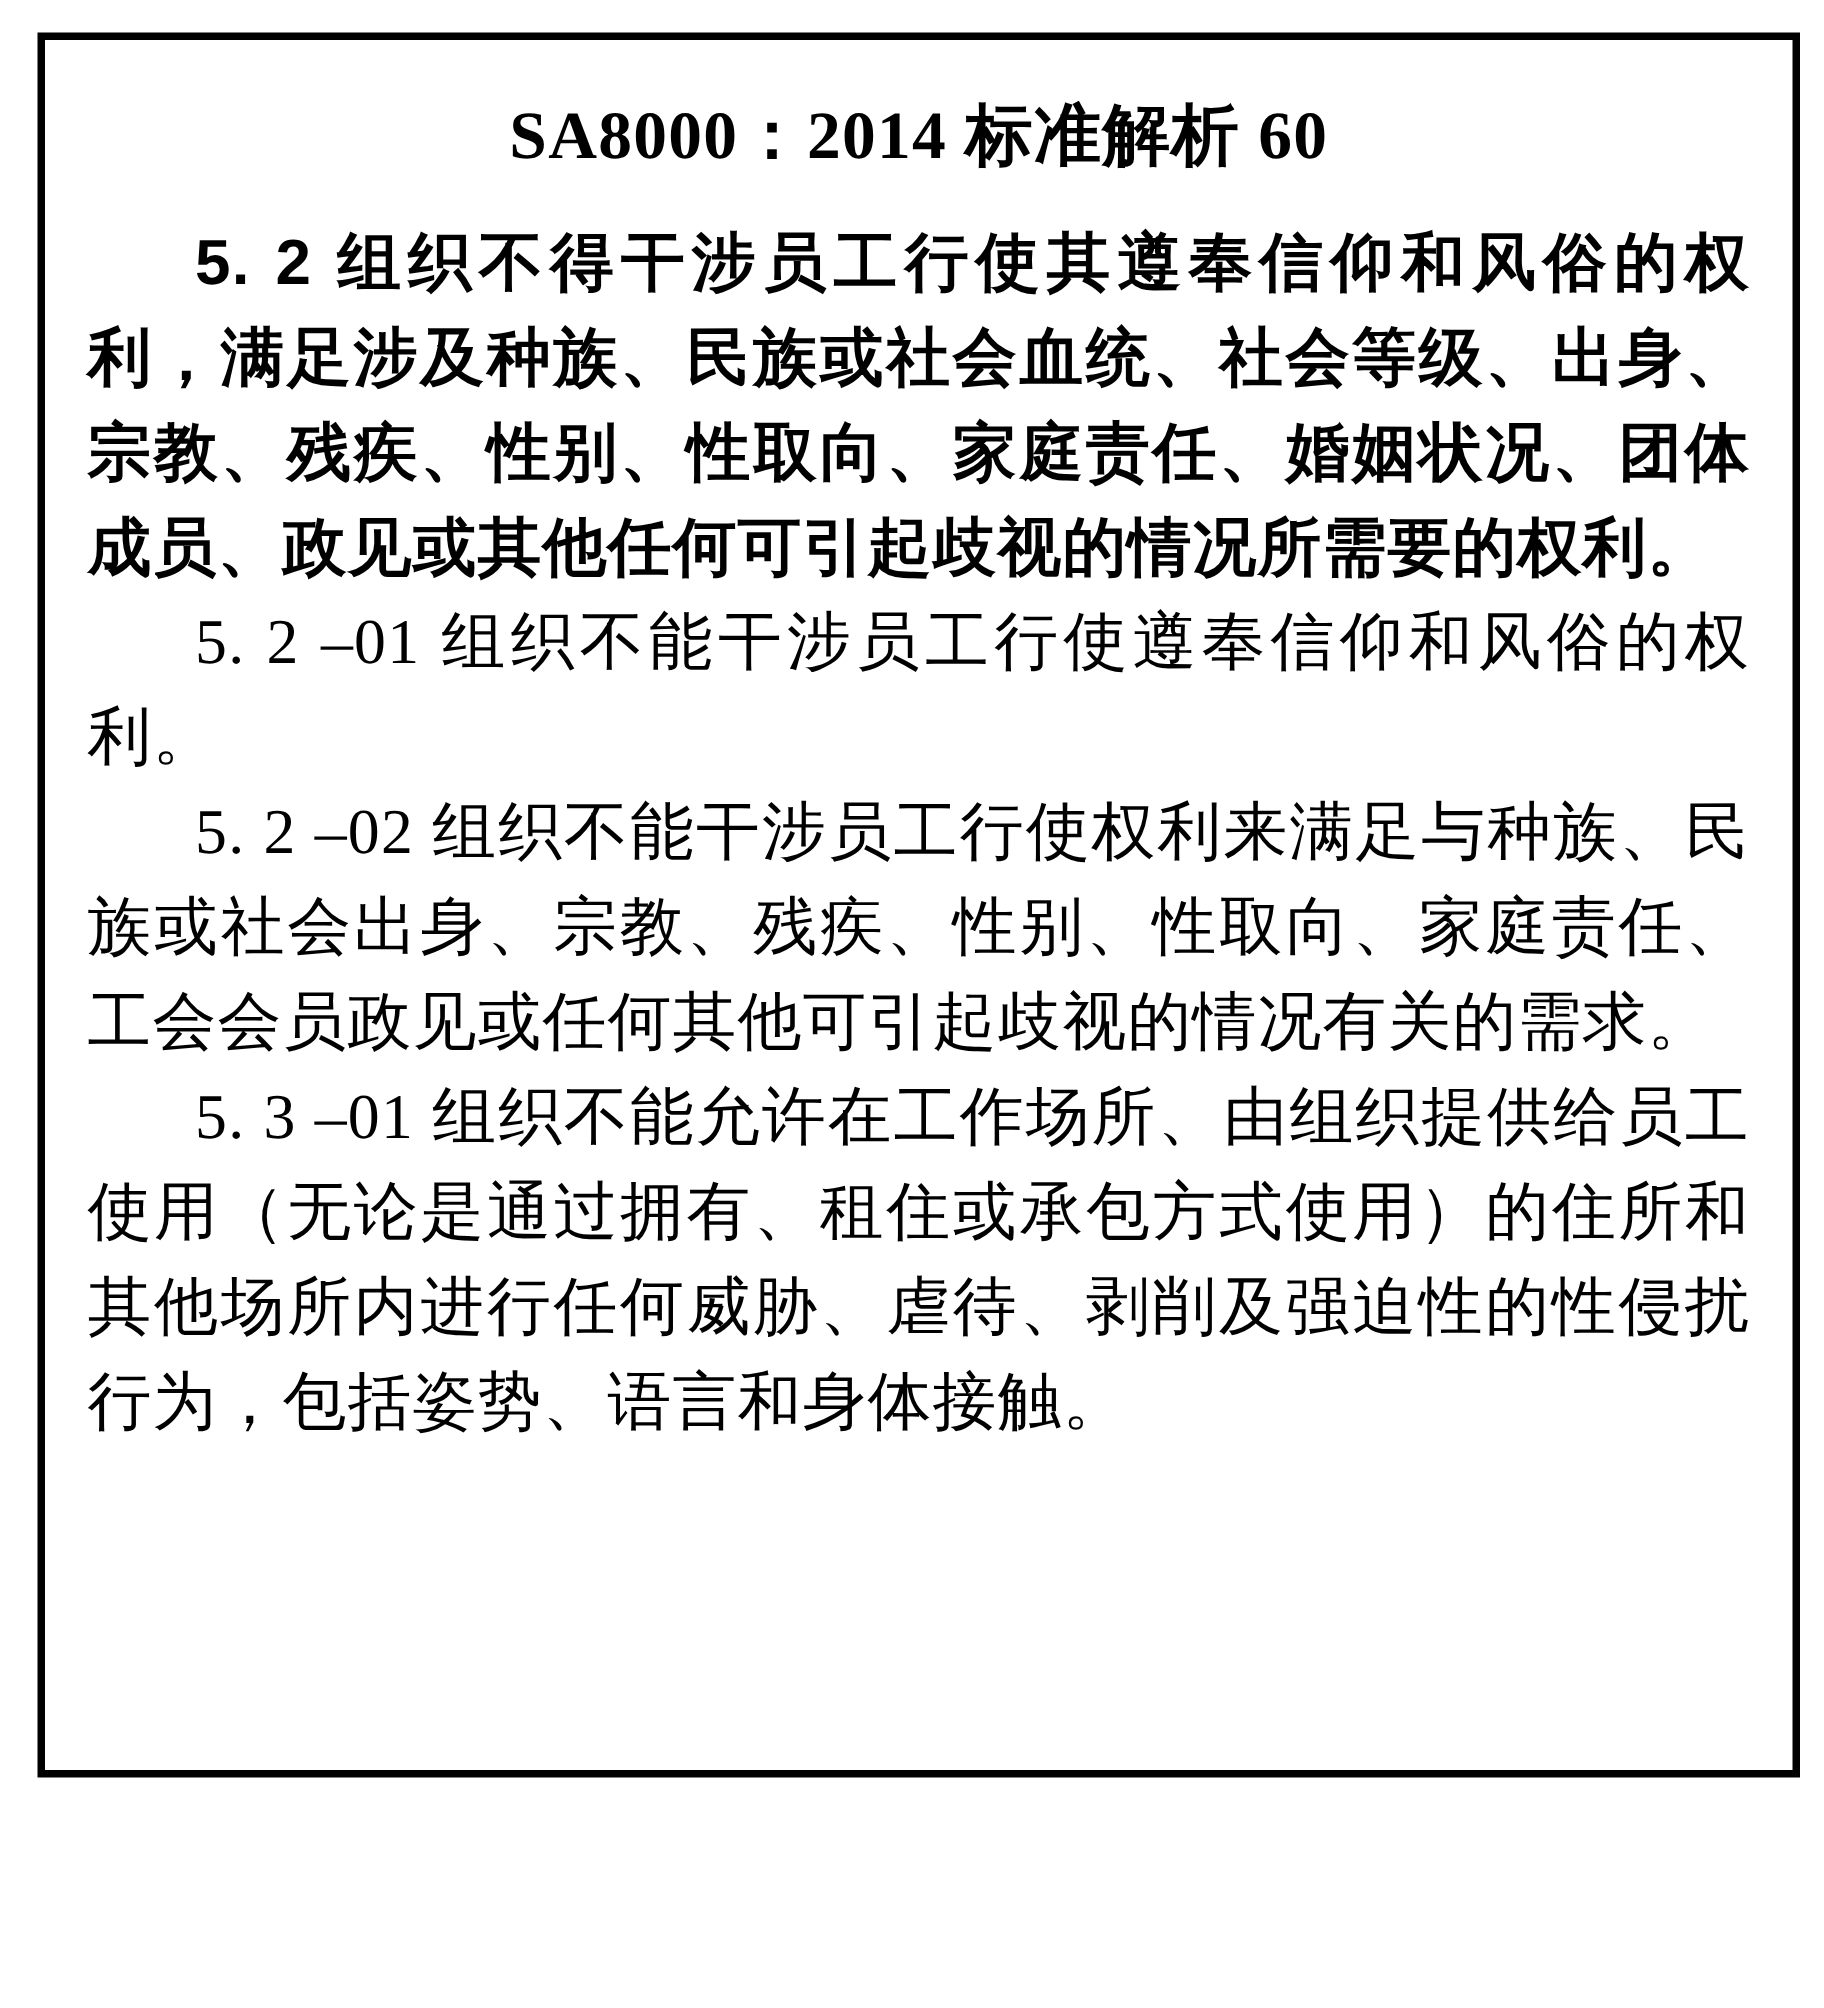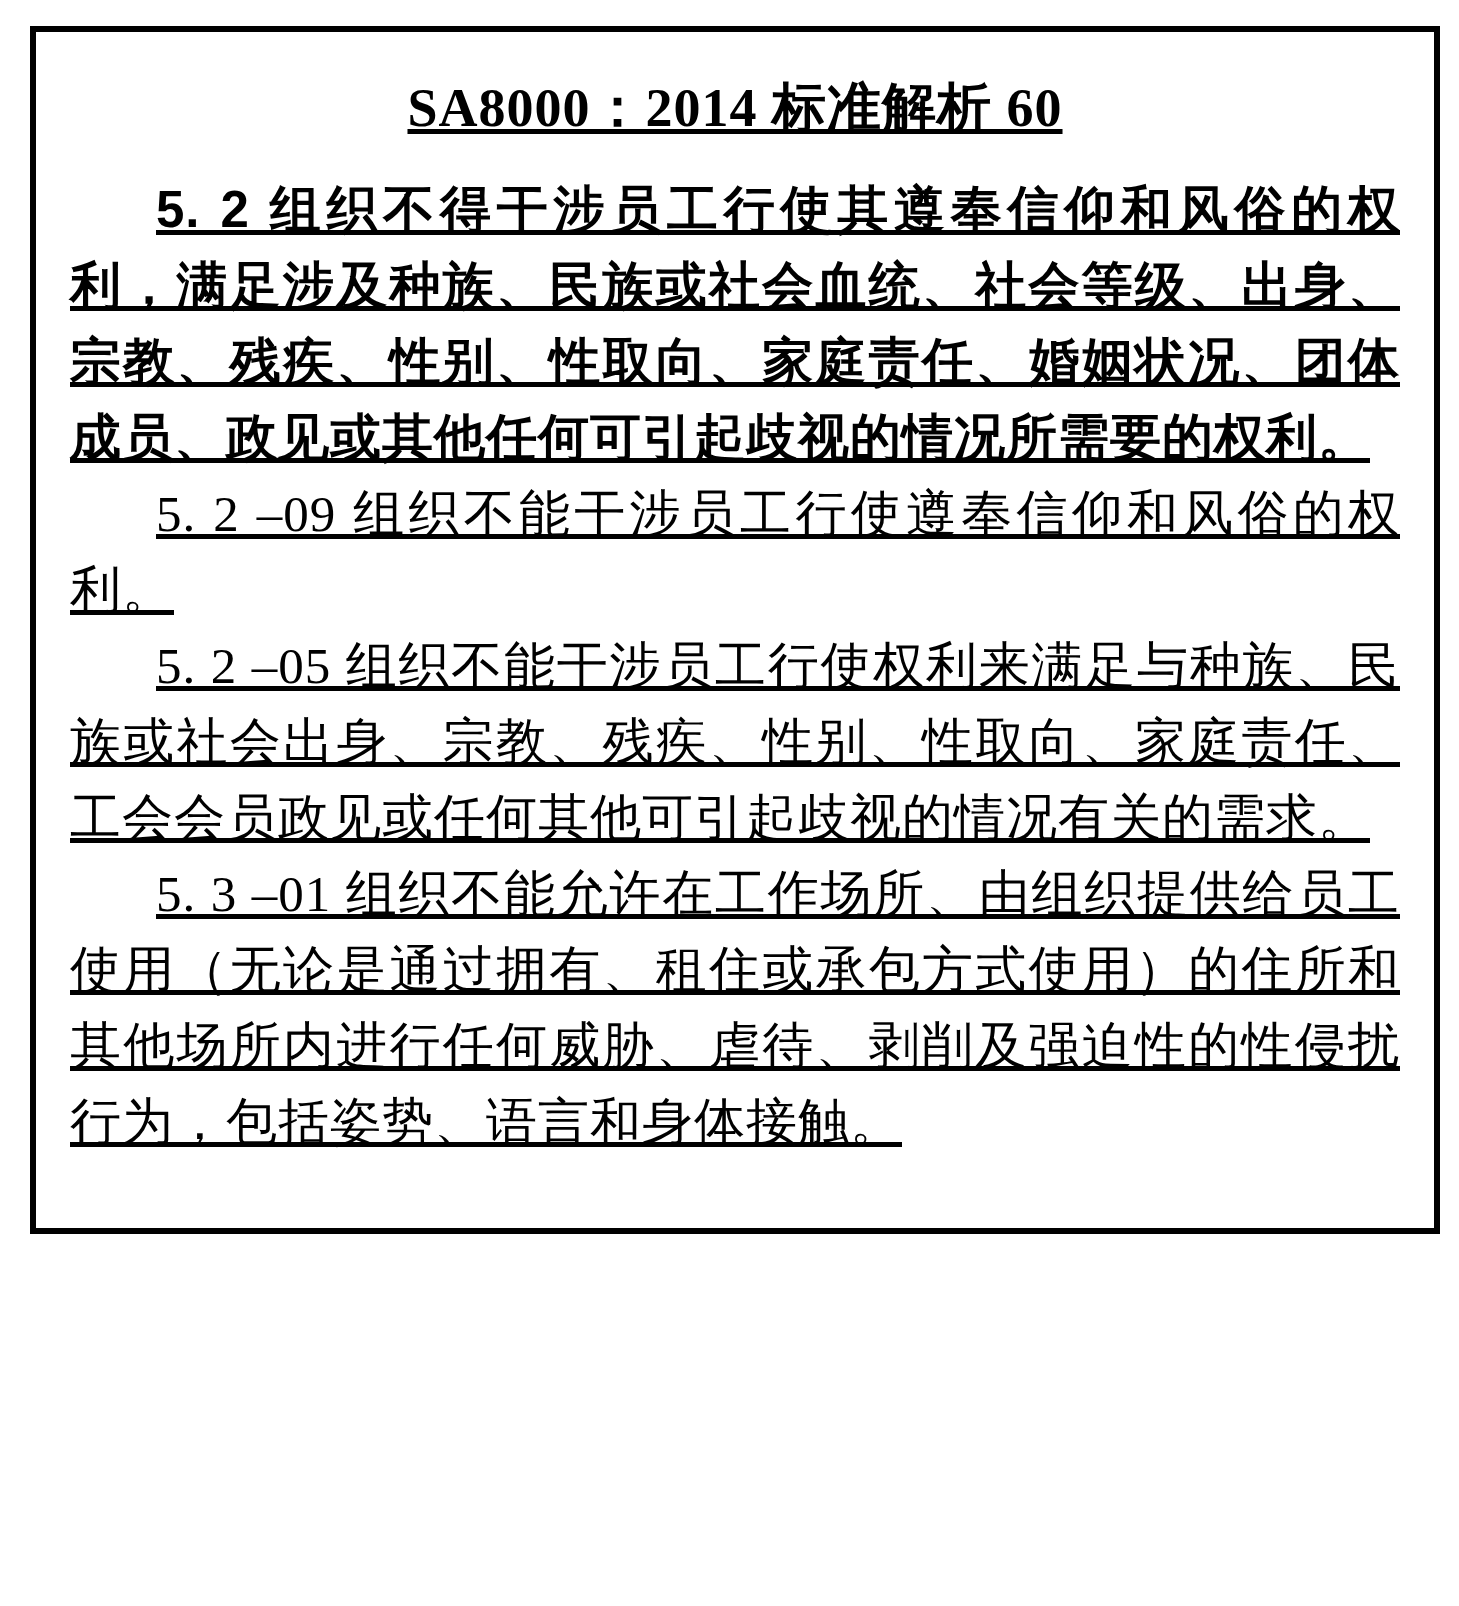--- a/index.html
+++ b/index.html
@@ -13,26 +13,25 @@
     height: 1606px;
     background: #ffffff;
     color: #000000;
     overflow: hidden;
   }
   .frame {
     position: absolute;
     left: 30px;
     top: 26px;
     width: 1410px;
-    height: 1208px;
+    height: 1396px;
     border: 6px solid #000000;
     box-sizing: border-box;
     padding: 28px 34px 20px 34px;
     background: #ffffff;
-    text-decoration: underline;
   }
   .title {
     margin: 18px 0 34px 0;
     text-align: center;
     font-family: "Liberation Serif", "DejaVu Serif", serif;
     font-weight: bold;
     font-size: 54px;
     line-height: 60px;
     letter-spacing: 1px;
   }
@@ -66,21 +65,21 @@
 <body>
 
 <div class="canvas">
   <div class="frame">
 
     <h1 class="title">SA8000：2014 标准解析 60</h1>
 
 
     <p class="para bold">5. 2 组织不得干涉员工行使其遵奉信仰和风俗的权利，满足涉及种族、民族或社会血统、社会等级、出身、宗教、残疾、性别、性取向、家庭责任、婚姻状况、团体成员、政见或其他任何可引起歧视的情况所需要的权利。</p>
 
-    <p class="para serif">5. 2 –09 组织不能干涉员工行使遵奉信仰和风俗的权利。</p>
+    <p class="para serif">5. 2 –01 组织不能干涉员工行使遵奉信仰和风俗的权利。</p>
 
-    <p class="para serif">5. 2 –05 组织不能干涉员工行使权利来满足与种族、民族或社会出身、宗教、残疾、性别、性取向、家庭责任、工会会员政见或任何其他可引起歧视的情况有关的需求。</p>
+    <p class="para serif">5. 2 –02 组织不能干涉员工行使权利来满足与种族、民族或社会出身、宗教、残疾、性别、性取向、家庭责任、工会会员政见或任何其他可引起歧视的情况有关的需求。</p>
 
 
     <p class="para serif">5. 3 –01 组织不能允许在工作场所、由组织提供给员工使用（无论是通过拥有、租住或承包方式使用）的住所和其他场所内进行任何威胁、虐待、剥削及强迫性的性侵扰行为，包括姿势、语言和身体接触。</p>
 
   </div>
 </div>
 
 </body></html>

